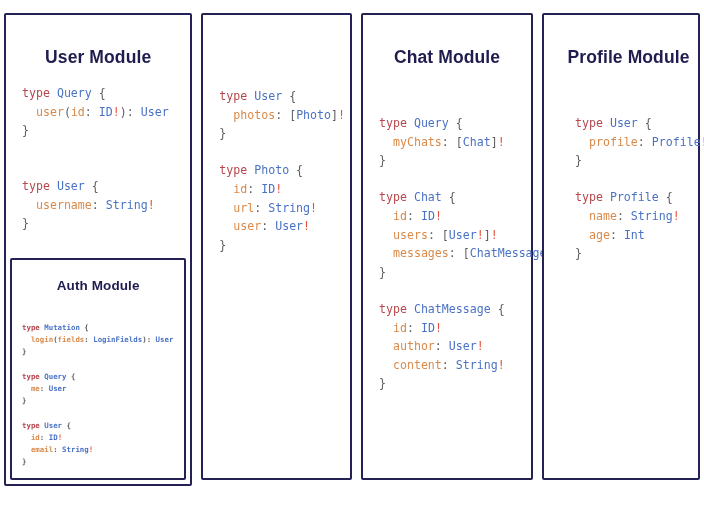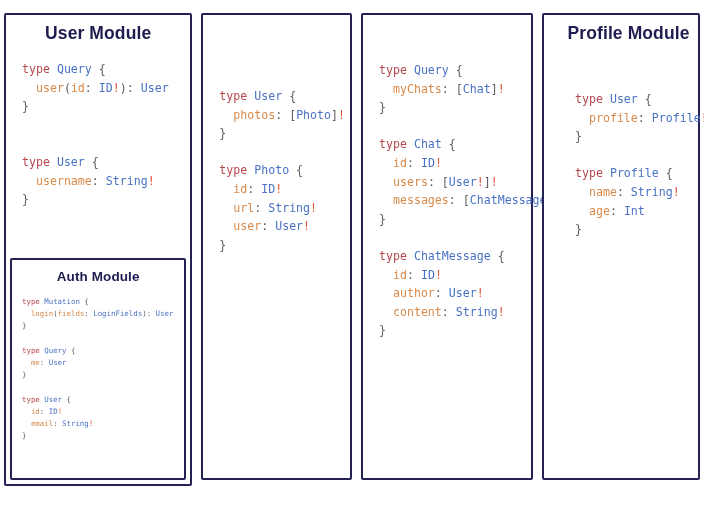--- a/index.html
+++ b/index.html
@@ -29,22 +29,22 @@
   .col2{ width:160px; height:467px; }
   .col3{ width:172px; height:467px; }
   .col4{ width:158px; height:467px;padding-left:15px; }
 
   .card-title{
     text-align:center;
     font-weight:bold;
     color:#1f1d4f;
     letter-spacing:0.1px;
   }
-  .t-big{ font-size:17.5px; margin-top:8px; }
-  .t-mid{ font-size:13.5px; margin-top:9px; }
+  .t-big{ font-size:17.5px; margin-top:32px; }
+  .t-mid{ font-size:13.5px; margin-top:18px; }
 
   .code{
     font-family:"DejaVu Sans Mono", monospace;
     white-space:pre;
     color:#555555;
   }
   .code-lg{ font-size:11.6px; line-height:18.6px; }
   .code-sm{ font-size:7.4px;  line-height:12.2px; }
 
   
@@ -61,21 +61,21 @@
     border:2.5px solid #242155;
     border-radius:2px;
     background:#ffffff;
     height:222px;
     padding:0 0 0 0;
     position:relative;
     overflow:hidden;
   }
 
   .body-lg{ padding:0 0 0 16px; margin-top:12px; }
-  .body-sm{ padding:0 0 0 10px; margin-top:12px; }
+  .body-sm{ padding:0 0 0 10px; margin-top:29px;font-weight:bold; }
   .col2 .body-lg{ margin-top:72px; }
   .col3 .body-lg{ margin-top:46px; }
   .col4 .body-lg{ margin-top:46px; }
   .col1 .body-lg{ margin-top:16px; }
 
   .blank{ display:block; height:18.6px; }
 </style>
 </head>
 <body>
 
@@ -91,20 +91,21 @@
         <div class="code code-sm body-sm"><div><span class="kw">type</span> <span class="tname">Mutation</span> <span class="pun">{</span></div><div>  <span class="fld">login</span><span class="pun">(</span><span class="fld">fields</span><span class="pun">:</span> <span class="tname">LoginFields</span><span class="pun">)</span><span class="pun">:</span> <span class="tname">User</span></div><div><span class="pun">}</span></div><span class="blank" style="height: 12.2px;"></span><div><span class="kw">type</span> <span class="tname">Query</span> <span class="pun">{</span></div><div>  <span class="fld">me</span><span class="pun">:</span> <span class="tname">User</span></div><div><span class="pun">}</span></div><span class="blank" style="height: 12.2px;"></span><div><span class="kw">type</span> <span class="tname">User</span> <span class="pun">{</span></div><div>  <span class="fld">id</span><span class="pun">:</span> <span class="tname">ID</span><span class="bang">!</span></div><div>  <span class="fld">email</span><span class="pun">:</span> <span class="tname">String</span><span class="bang">!</span></div><div><span class="pun">}</span></div></div>
       </div>
     </div>
   </div>
 
   <div class="card col2">
     <div class="code code-lg body-lg"><div><span class="kw">type</span> <span class="tname">User</span> <span class="pun">{</span></div><div>  <span class="fld">photos</span><span class="pun">:</span> <span class="pun">[</span><span class="tname">Photo</span><span class="pun">]</span><span class="bang">!</span></div><div><span class="pun">}</span></div><span class="blank"></span><div><span class="kw">type</span> <span class="tname">Photo</span> <span class="pun">{</span></div><div>  <span class="fld">id</span><span class="pun">:</span> <span class="tname">ID</span><span class="bang">!</span></div><div>  <span class="fld">url</span><span class="pun">:</span> <span class="tname">String</span><span class="bang">!</span></div><div>  <span class="fld">user</span><span class="pun">:</span> <span class="tname">User</span><span class="bang">!</span></div><div><span class="pun">}</span></div></div>
   </div>
 
   <div class="card col3">
+    <div class="card-title t-big">Chat Module</div>
     <div class="code code-lg body-lg"><div><span class="kw">type</span> <span class="tname">Query</span> <span class="pun">{</span></div><div>  <span class="fld">myChats</span><span class="pun">:</span> <span class="pun">[</span><span class="tname">Chat</span><span class="pun">]</span><span class="bang">!</span></div><div><span class="pun">}</span></div><span class="blank"></span><div><span class="kw">type</span> <span class="tname">Chat</span> <span class="pun">{</span></div><div>  <span class="fld">id</span><span class="pun">:</span> <span class="tname">ID</span><span class="bang">!</span></div><div>  <span class="fld">users</span><span class="pun">:</span> <span class="pun">[</span><span class="tname">User</span><span class="bang">!</span><span class="pun">]</span><span class="bang">!</span></div><div>  <span class="fld">messages</span><span class="pun">:</span> <span class="pun">[</span><span class="tname">ChatMessage</span><span class="pun">]</span><span class="bang">!</span></div><div><span class="pun">}</span></div><span class="blank"></span><div><span class="kw">type</span> <span class="tname">ChatMessage</span> <span class="pun">{</span></div><div>  <span class="fld">id</span><span class="pun">:</span> <span class="tname">ID</span><span class="bang">!</span></div><div>  <span class="fld">author</span><span class="pun">:</span> <span class="tname">User</span><span class="bang">!</span></div><div>  <span class="fld">content</span><span class="pun">:</span> <span class="tname">String</span><span class="bang">!</span></div><div><span class="pun">}</span></div></div>
   </div>
 
   <div class="card col4">
     <div class="card-title t-big">Profile Module</div>
     <div class="code code-lg body-lg"><div><span class="kw">type</span> <span class="tname">User</span> <span class="pun">{</span></div><div>  <span class="fld">profile</span><span class="pun">:</span> <span class="tname">Profile</span><span class="bang">!</span></div><div><span class="pun">}</span></div><span class="blank"></span><div><span class="kw">type</span> <span class="tname">Profile</span> <span class="pun">{</span></div><div>  <span class="fld">name</span><span class="pun">:</span> <span class="tname">String</span><span class="bang">!</span></div><div>  <span class="fld">age</span><span class="pun">:</span> <span class="tname">Int</span></div><div><span class="pun">}</span></div></div>
   </div>
 
 </div>
 

